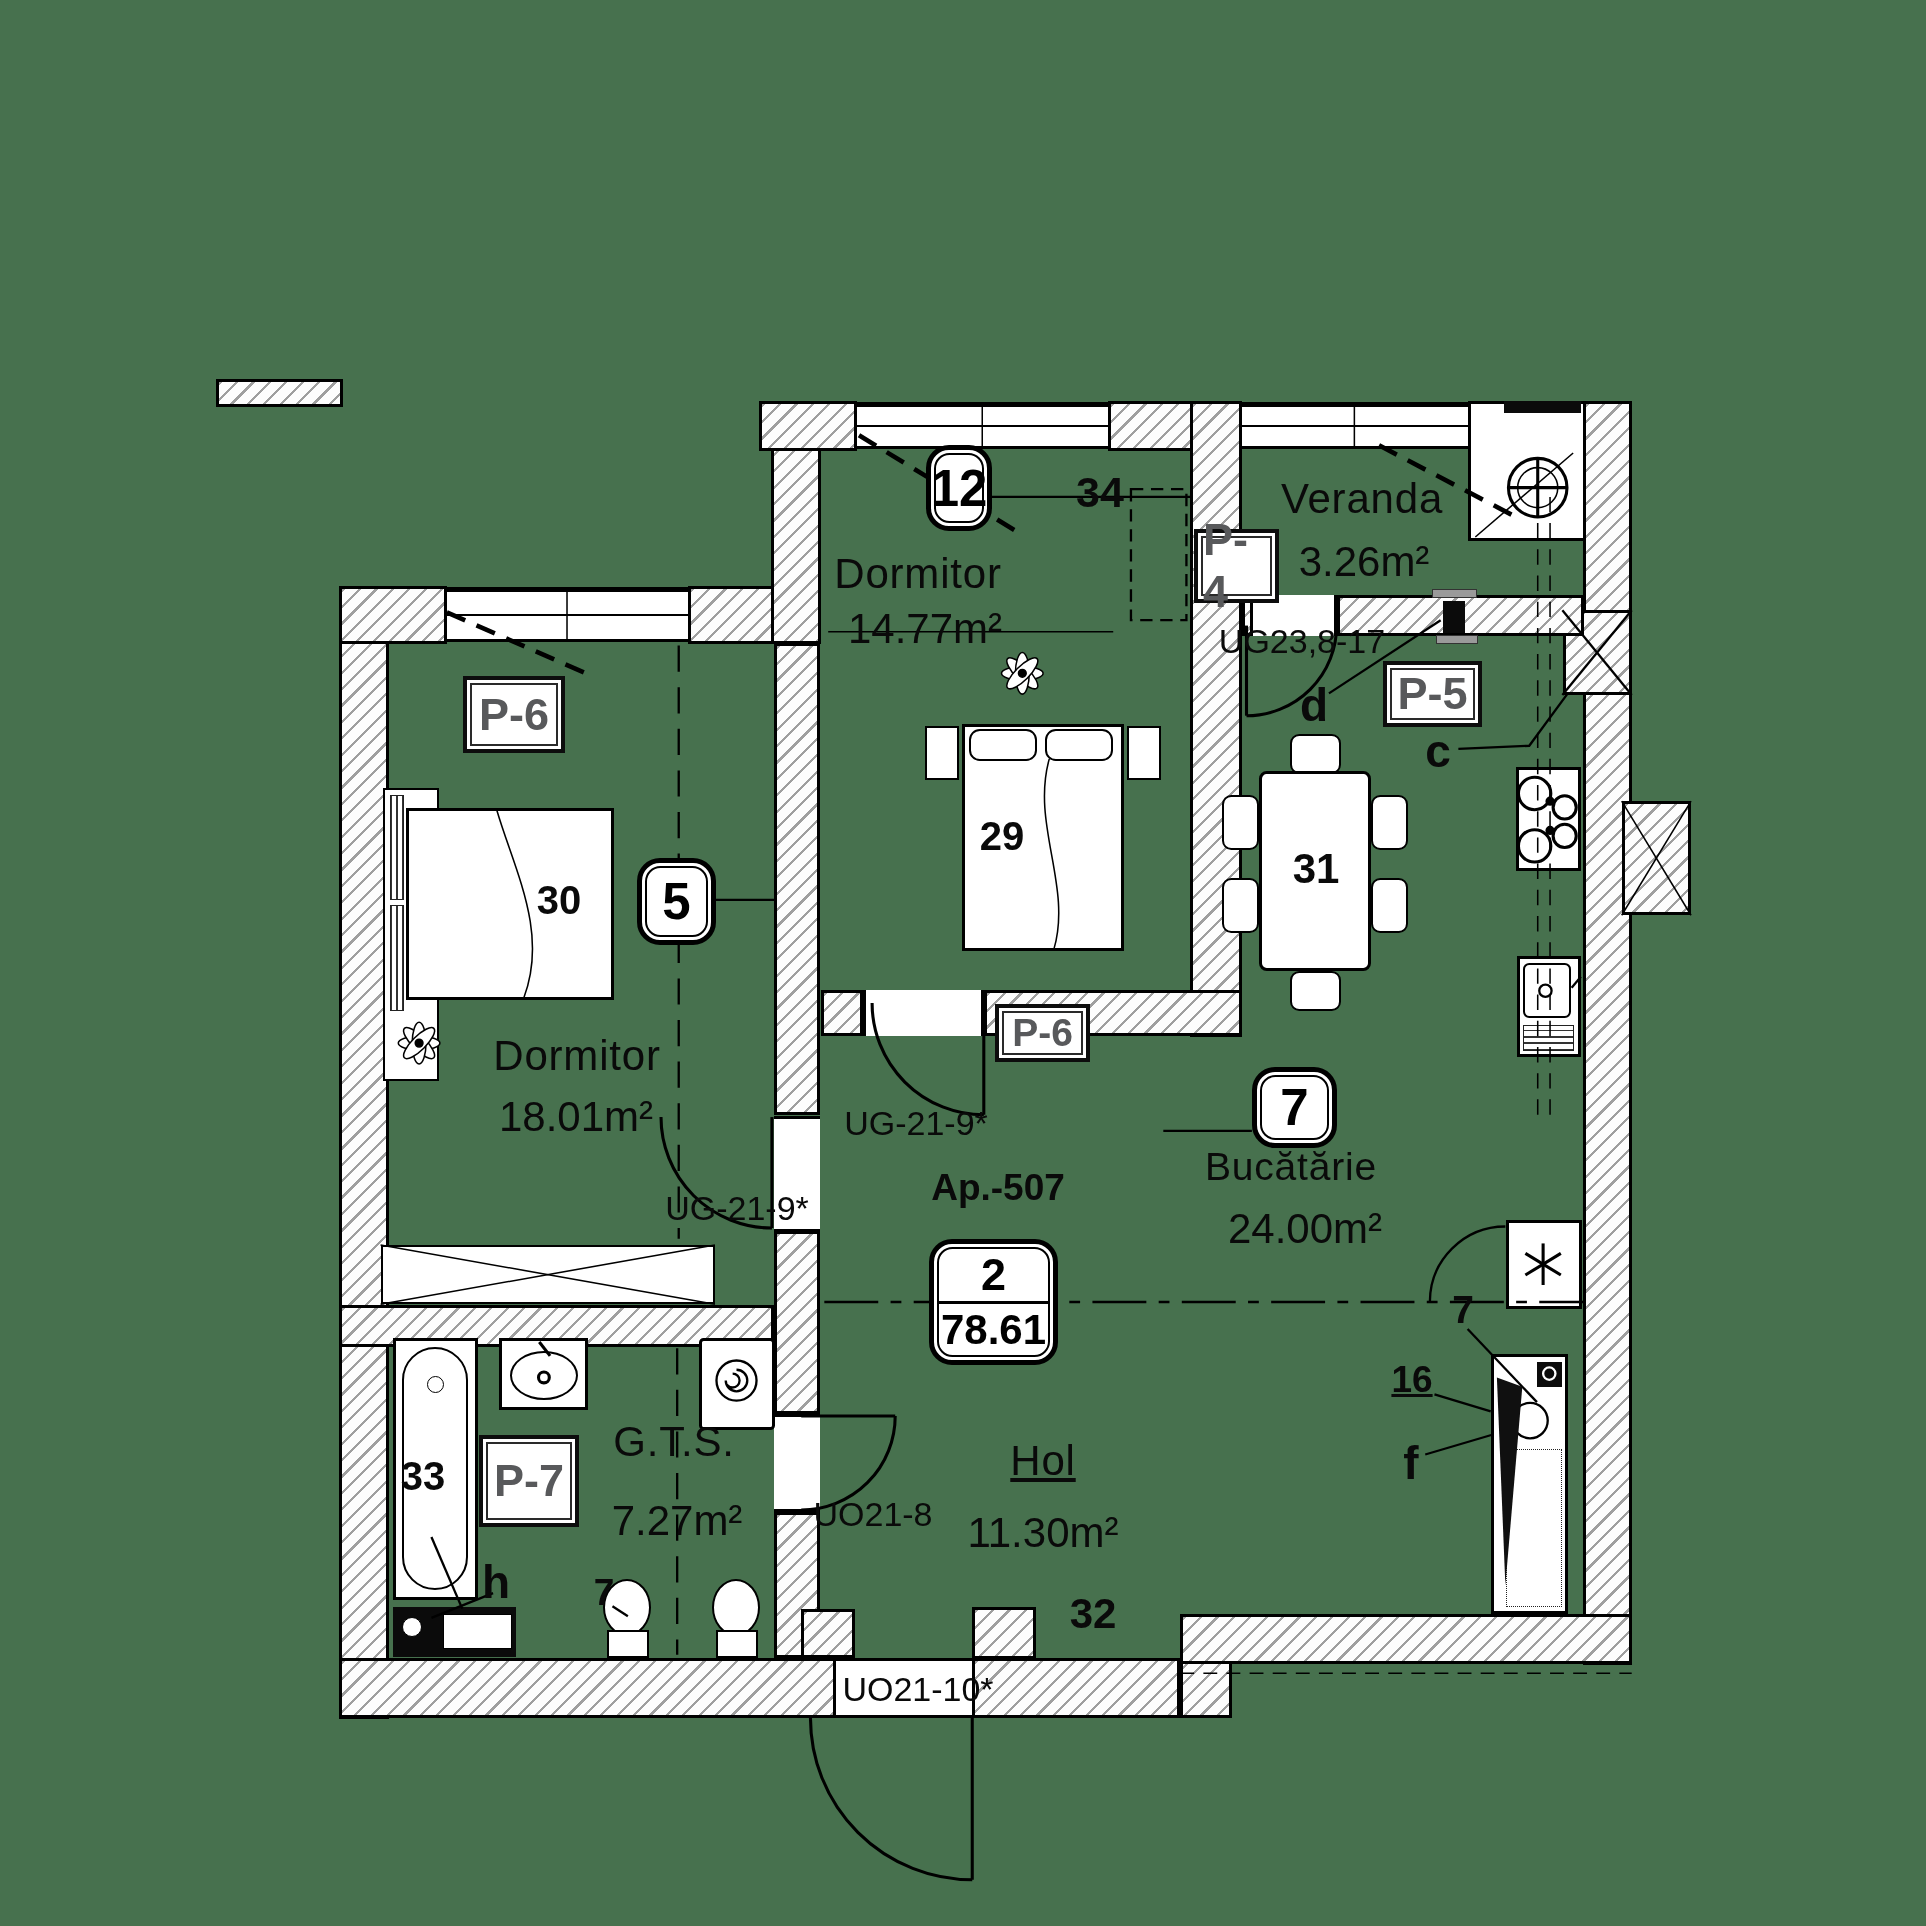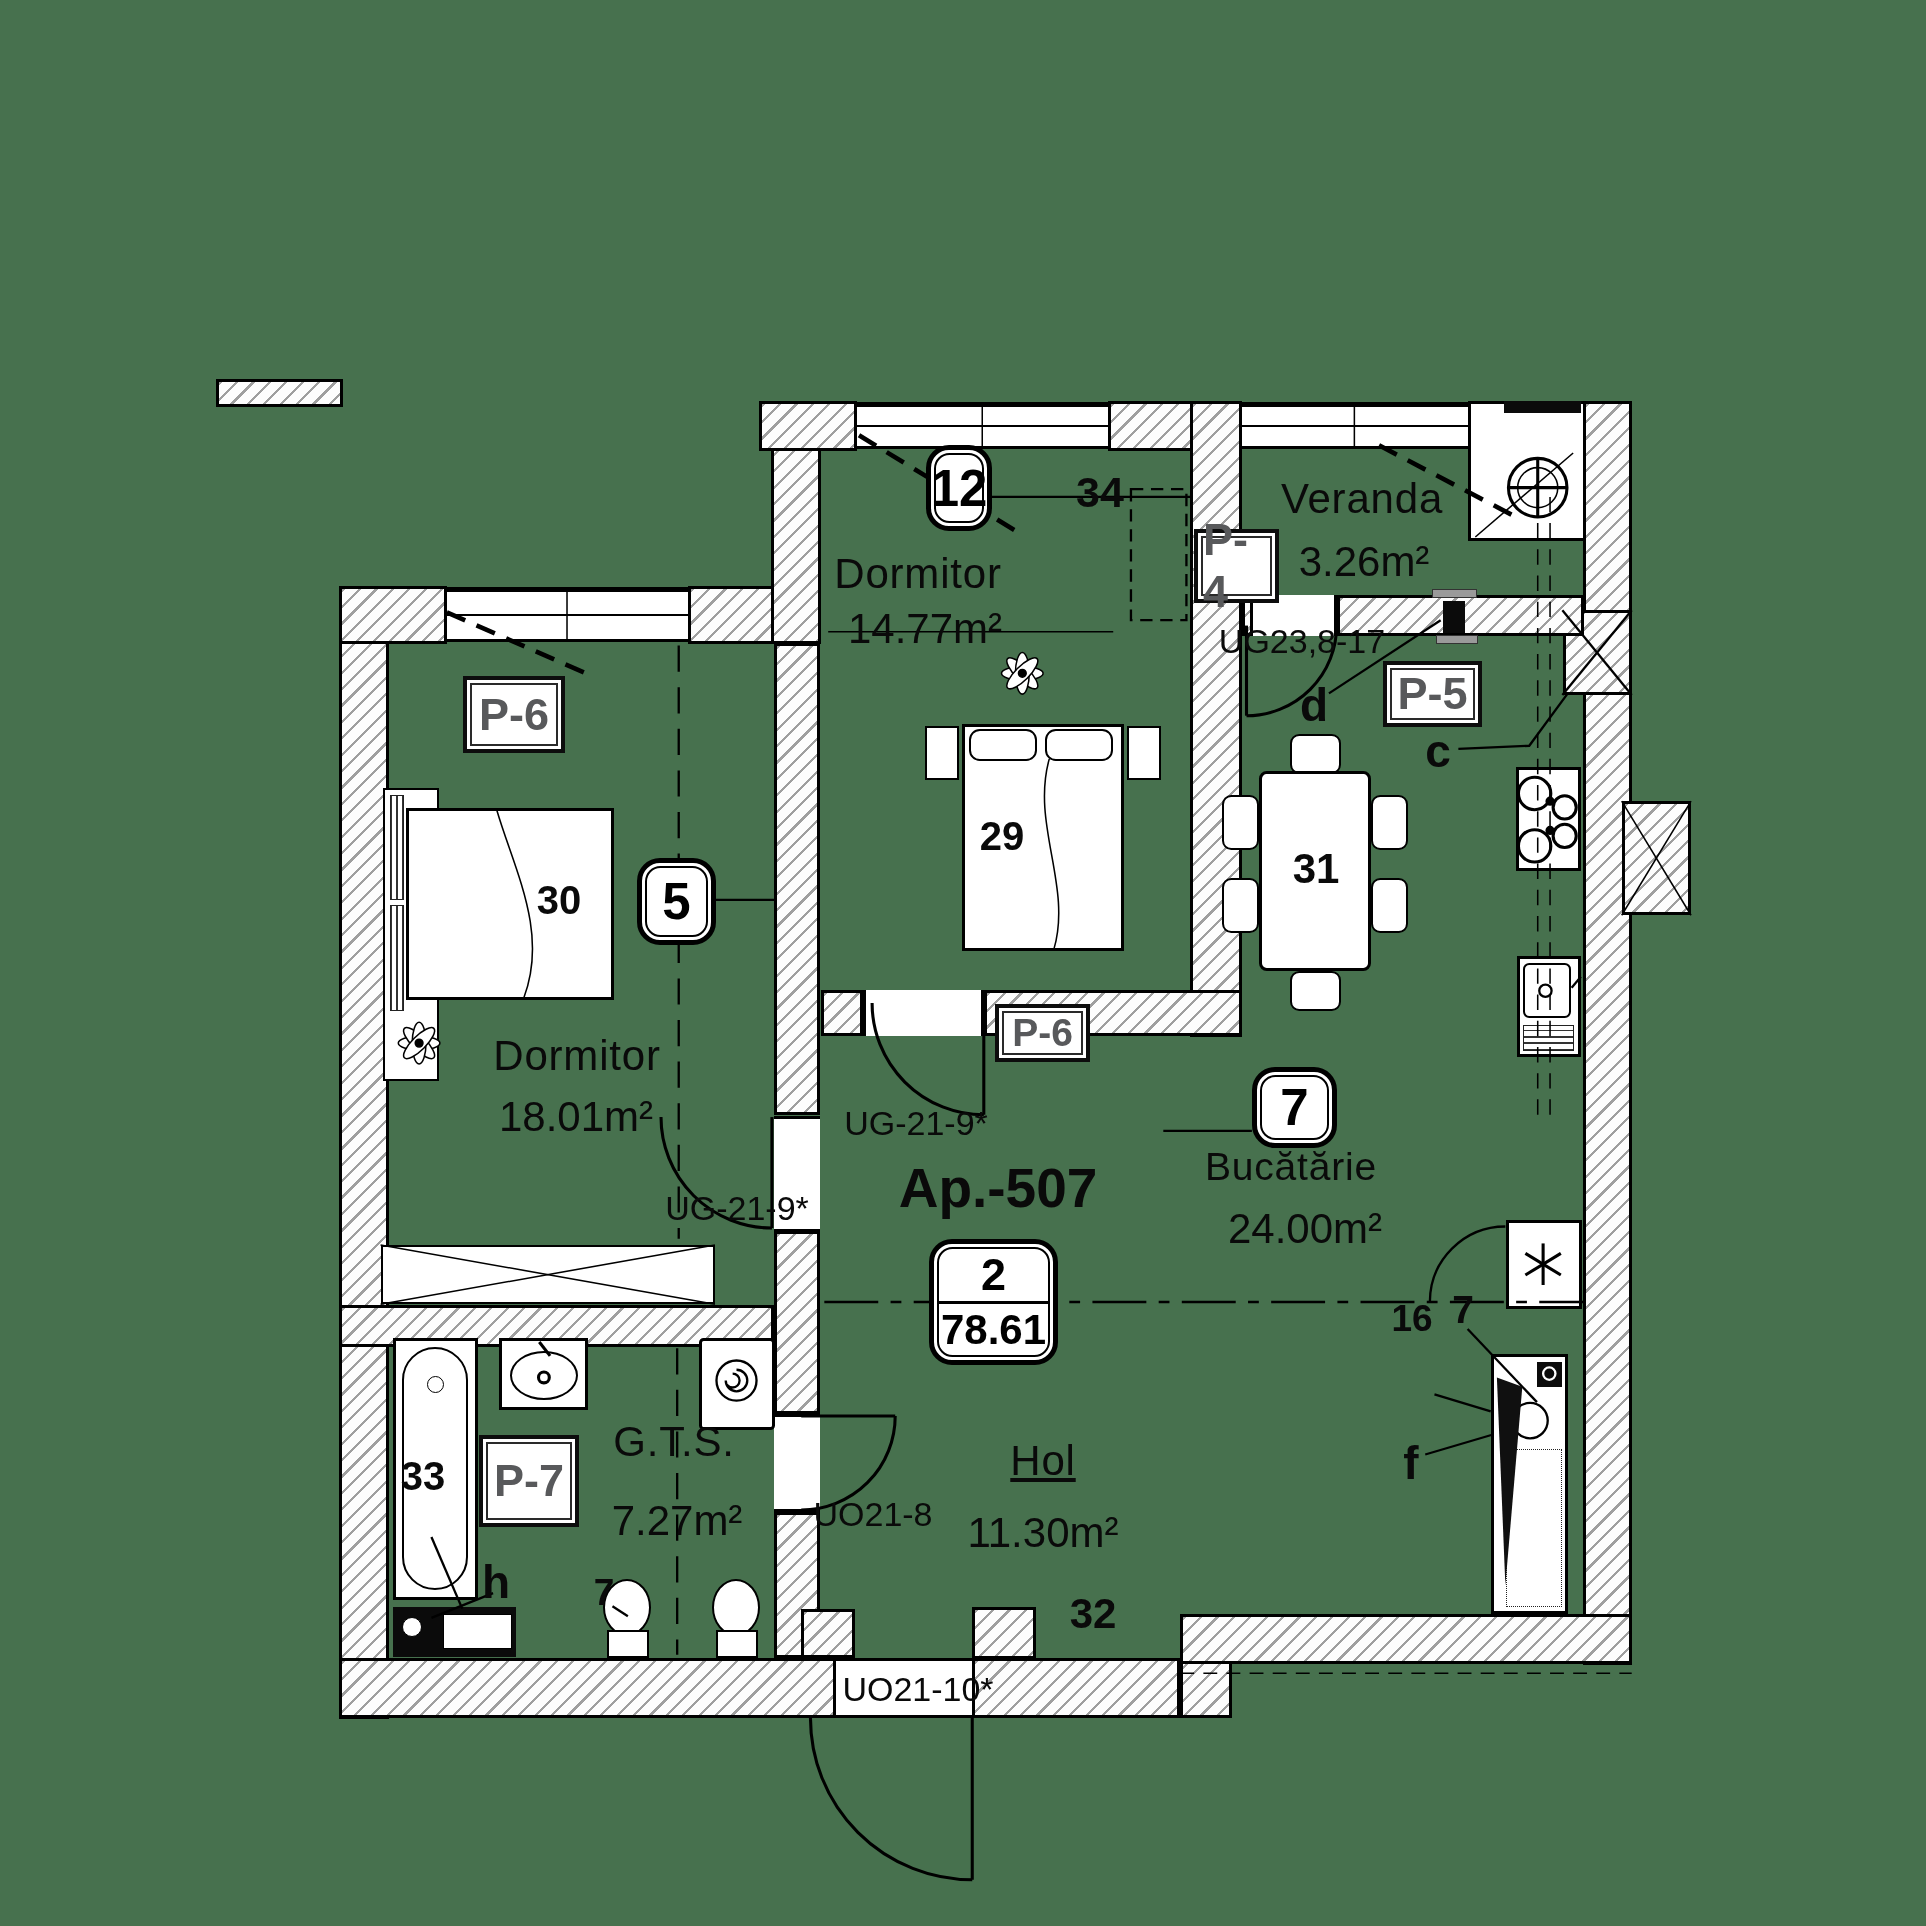--- a/index.html
+++ b/index.html
@@ -300,31 +300,31 @@
   <div class="lbl bold" style="left:1316px;top:869px;font-size:42px;">31</div>
 
   <div class="lbl nm" style="left:674px;top:1442px;">G.T.S.</div>
   <div class="lbl ar" style="left:677px;top:1521px;">7.27m²</div>
   <div class="lbl bold" style="left:423px;top:1476px;font-size:40px;">33</div>
 
   <div class="lbl nm" style="left:1043px;top:1461px;text-decoration:underline;">Hol</div>
   <div class="lbl ar" style="left:1043px;top:1533px;">11.30m²</div>
   <div class="lbl bold" style="left:1093px;top:1614px;font-size:42px;">32</div>
 
-  <div class="lbl bold" style="left:998px;top:1188px;font-size:55px;">Ap.-507</div>
+  <div class="lbl bold" style="left:998px;top:1188px;font-size:37px;">Ap.-507</div>
 
   <div class="lbl code" style="left:1302px;top:641px;">UG23,8-17</div>
   <div class="lbl code" style="left:916px;top:1123px;">UG-21-9*</div>
   <div class="lbl code" style="left:737px;top:1208px;">UG-21-9*</div>
   <div class="lbl code" style="left:873px;top:1514px;">UO21-8</div>
   <div class="lbl code" style="left:918px;top:1689px;">UO21-10*</div>
 
   <div class="lbl ltr" style="left:1438px;top:751px;">c</div>
   <div class="lbl ltr" style="left:1314px;top:705px;">d</div>
   <div class="lbl ltr" style="left:1411px;top:1463px;">f</div>
   <div class="lbl ltr" style="left:496px;top:1582px;">h</div>
 
   <div class="lbl bold" style="left:1463px;top:1310px;font-size:39px;">7</div>
-  <div class="lbl bold" style="left:1412px;top:1319px;font-size:37px;">16</div>
+  <div class="lbl bold" style="left:1412px;top:1380px;font-size:37px;text-decoration:underline;">16</div>
   <div class="lbl bold" style="left:604px;top:1593px;font-size:37px;">7</div>
 
 </div>
 
 
 </body></html>

